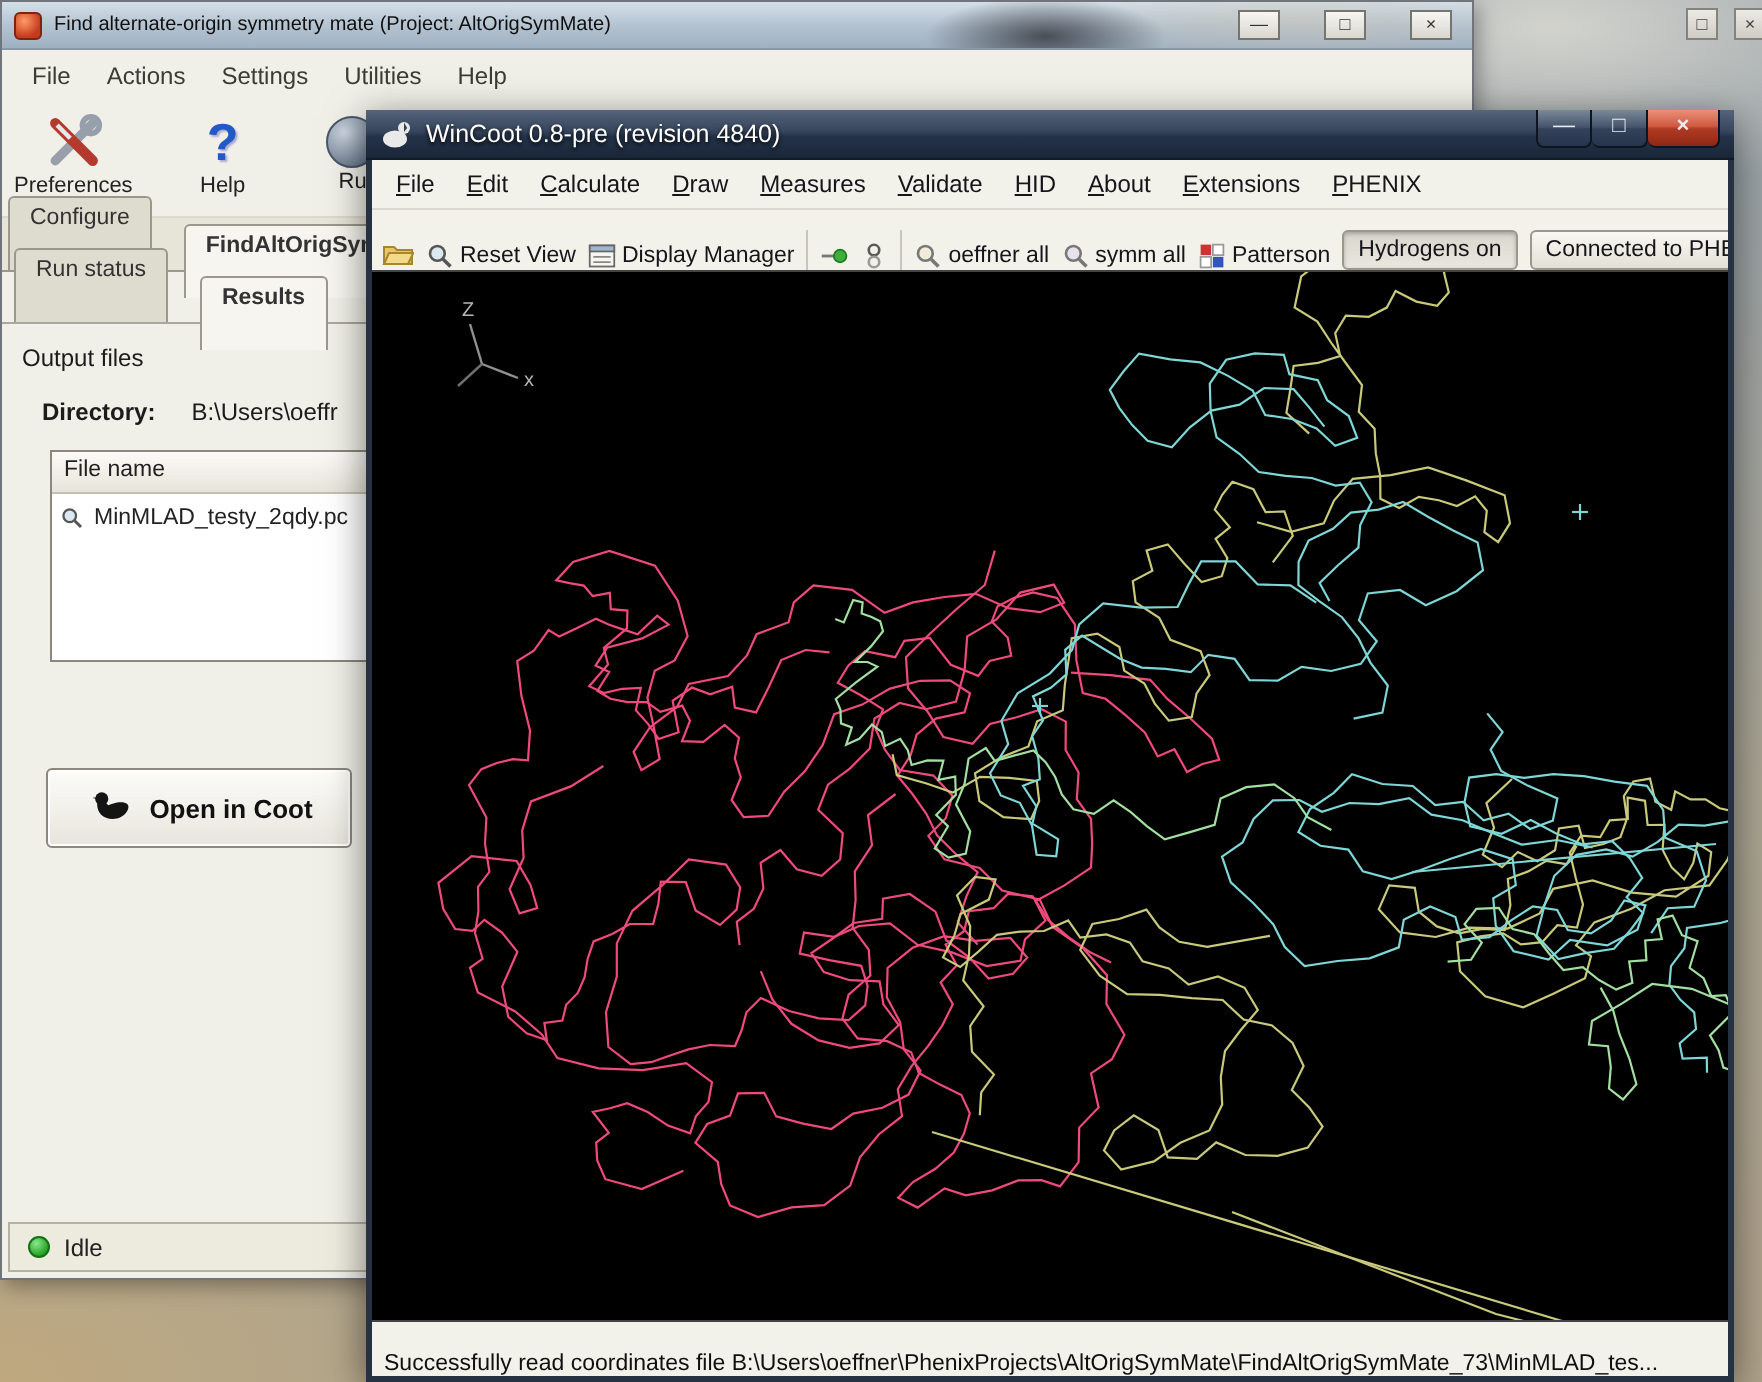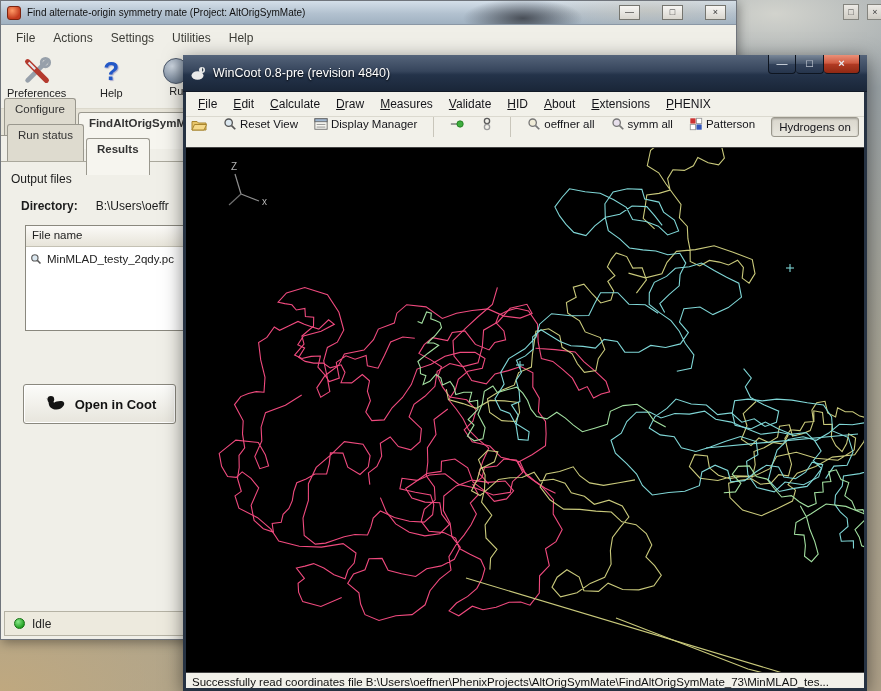--- a/index.html
+++ b/index.html
@@ -38,55 +38,55 @@
   .p-menubar{height:26px;display:flex;align-items:center;padding:0 6px;font-size:12px;color:#3c3c36;background:#f0efe8}
   .p-menu-item{padding:4px 9px}
   .p-toolbar{height:58px;display:flex;align-items:flex-start;padding:3px 6px;gap:16px;background:#f0efe8;border-bottom:1px solid #dcd9cc}
   .p-tool{display:flex;flex-direction:column;align-items:center;gap:1px;font-size:11px;color:#222;min-width:58px;padding-top:2px}
   .p-tool .ticon{width:30px;height:30px}
   .help-glyph{font-size:26px;line-height:30px;font-weight:bold;color:#2358c7;text-shadow:1px 1px 1px #aac}
   .run-glyph{width:26px;height:26px;border-radius:50%;margin-top:2px;
     background:radial-gradient(circle at 35% 30%,#cfd8e2,#6e7e92 75%);border:1px solid #4a5668}
   .p-tabs{display:flex;align-items:flex-end;height:27px;padding:2px 3px 0 3px;border-bottom:1px solid #9a988e;background:#e7e4d8}
   .p-tab{font-size:11.5px;padding:4px 10px 20px 10px;border:1px solid #9a988e;border-bottom:none;background:#dedbcf;
-    color:#333;margin-right:2px;border-radius:3px 3px 0 0;position:relative}
+    color:#333;margin-right:16px;border-radius:3px 3px 0 0;position:relative}
   .p-tab.sel{background:#f6f5ef;font-weight:bold;top:14px}
   .p-subtabs{display:flex;align-items:flex-end;height:26px;padding:2px 3px 0 6px;border-bottom:1px solid #aaa89c;background:#f0efe8}
   .p-content{padding:10px 10px 0 10px;font-size:12px;color:#1c1c1c}
   .p-dirline{margin-top:13px;display:flex;gap:18px;padding-left:10px}
   .p-dirlabel{font-weight:bold}
   .p-filelist{position:absolute;left:24px;top:224px;width:330px;height:106px;background:#fff;border:1px solid #8a887e}
   .p-filelist-header{height:21px;background:linear-gradient(#fbfaf7,#e7e4d9);border-bottom:1px solid #c4c1b4;
     font-size:11.5px;padding:3px 6px;color:#222}
   .p-filerow{display:flex;align-items:center;gap:5px;padding:6px 4px;font-size:11.5px;color:#222}
   .p-cootbtn{position:absolute;left:22px;top:383px;width:153px;height:40px;display:flex;align-items:center;
     justify-content:center;gap:8px;background:linear-gradient(#fcfcfa,#e7e5dc);border:1px solid #8a887e;border-radius:3px;
     box-shadow:inset 0 0 0 1px #fff;font-weight:bold;font-size:13px;color:#111;cursor:default}
   .p-statusbar{position:absolute;left:3px;right:3px;bottom:3px;height:25px;border:1px solid #b5b2a4;background:#edeade;
     display:flex;align-items:center;gap:7px;padding:0 9px;font-size:12px;color:#222}
   .dot{width:11px;height:11px;border-radius:50%;flex:none;
     background:radial-gradient(circle at 35% 30%,#8ae88a,#1f9e1f 75%);border:1px solid #147014}
 
   
   .wincoot{left:183px;top:55px;width:684px;height:636px;display:flex;flex-direction:column;
     background:#f2f1ea;border:3px solid #263242;border-top:none;box-shadow:0 4px 18px rgba(0,0,0,.5);z-index:5}
-  .w-titlebar{height:37px;flex:none;display:flex;align-items:center;gap:7px;padding:0 7px;margin:0 -3px;
+  .w-titlebar{height:25px;flex:none;display:flex;align-items:center;gap:7px;padding:0 7px;margin:0 -3px;
     background:linear-gradient(180deg,#55647a 0%,#36455c 45%,#24334a 55%,#1a2638 100%);
     color:#fff;border-bottom:1px solid #121a26}
   .w-title{font-size:12.5px;text-shadow:0 1px 2px #000;white-space:nowrap}
   .w-btns{margin-left:auto;display:flex;align-self:flex-start}
   .w-btn{width:28px;height:19px;border:1px solid #0e1520;border-top:none;color:#e9edf4;font-size:11px;line-height:17px;
     text-align:center;background:linear-gradient(#7a8899,#45546a 48%,#33425a 52%,#26354c);border-radius:0 0 4px 4px}
   .w-btn + .w-btn{border-left-width:0}
   .w-btn.close{width:36px;background:linear-gradient(#eb9078,#cf5a41 45%,#b03a23 52%,#8f2813);font-weight:bold}
   .w-menubar{height:25px;flex:none;display:flex;align-items:center;padding:0 4px;background:#f2f1ea;
     border-bottom:1px solid #dbd9cf;font-size:12px;color:#15151a}
   .w-menu-item{display:inline-block;padding:4px 8px}
   .w-menu-item::first-letter{text-decoration:underline}
-  .w-toolbar{height:30px;flex:none;display:flex;align-items:flex-start;padding:0 5px;gap:16px;background:#f2f1ea;
+  .w-toolbar{height:30px;flex:none;display:flex;align-items:flex-end;padding:0 5px;gap:6px;background:#f2f1ea;
     font-size:11.5px;color:#15151a;white-space:nowrap;overflow:hidden}
   .w-tool{display:flex;align-items:center;gap:3px}
   .w-sep{width:1px;height:20px;background:#c9c6bb;flex:none}
   .w-togglebtn{border:1px solid #9a978c;border-radius:3px;padding:3px 7px;background:linear-gradient(#f8f7f2,#e3e0d6);flex:none}
   .w-togglebtn.pressed{background:linear-gradient(#d9d6cc,#e9e7de);box-shadow:inset 0 1px 2px rgba(0,0,0,.25)}
   .w-viewport{flex:none;height:526px;background:#000;overflow:hidden;position:relative;border-top:1px solid #444;border-bottom:1px solid #444}
   .w-statusbar{flex:1;display:flex;align-items:flex-end;padding:0 6px;font-size:11.5px;color:#101010;background:#f2f1ea;white-space:nowrap;overflow:hidden}
 
   .ticon16{width:16px;height:16px;flex:none}
   .ticon14{width:14px;height:14px;flex:none}

